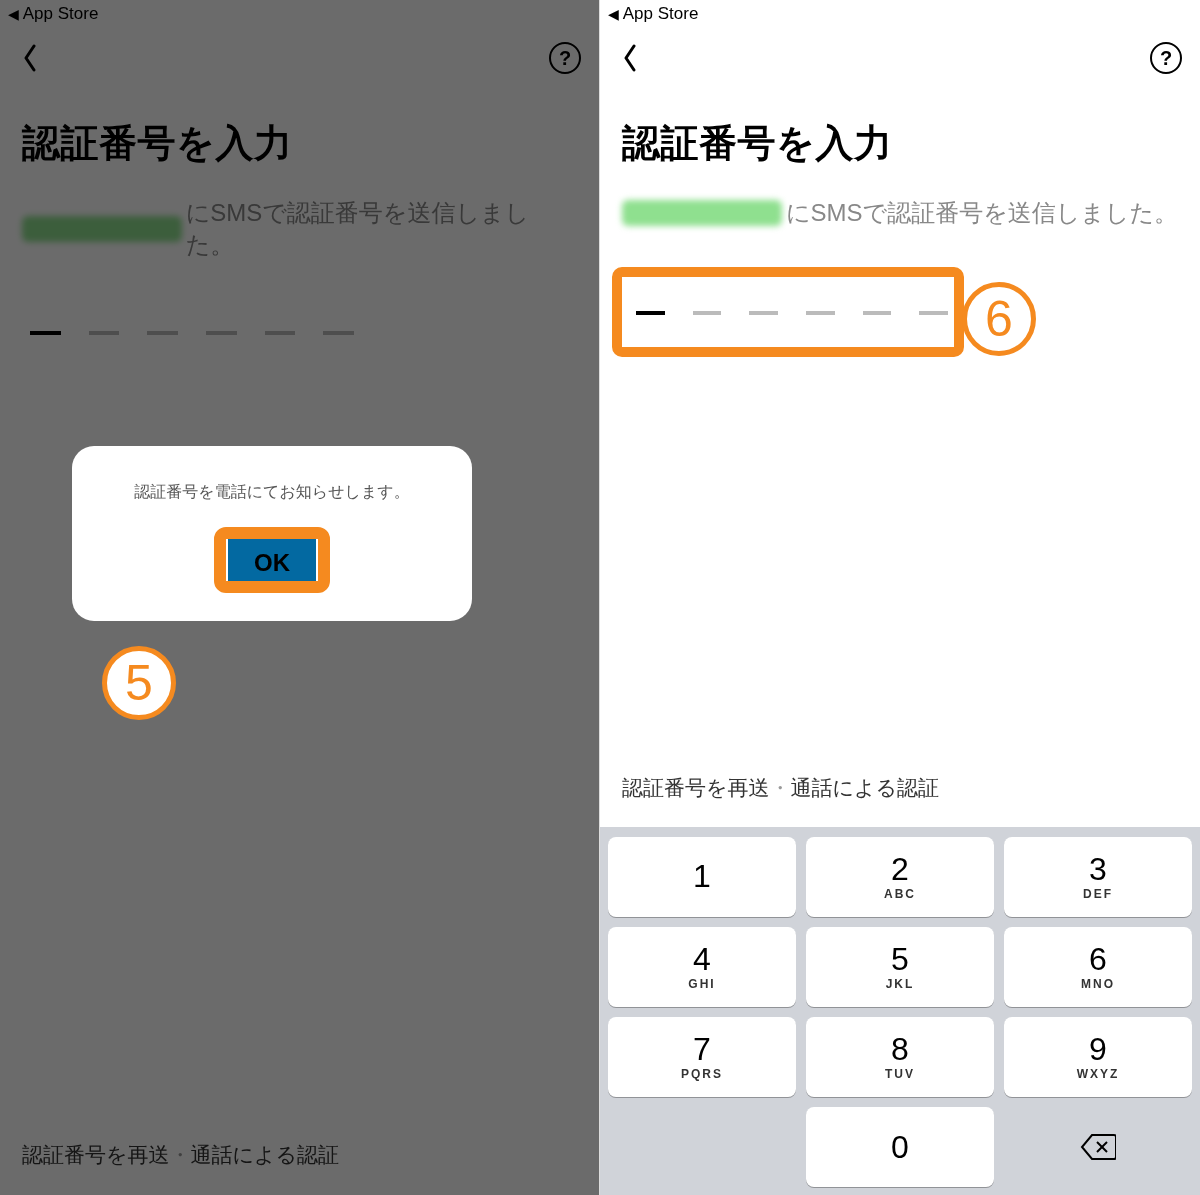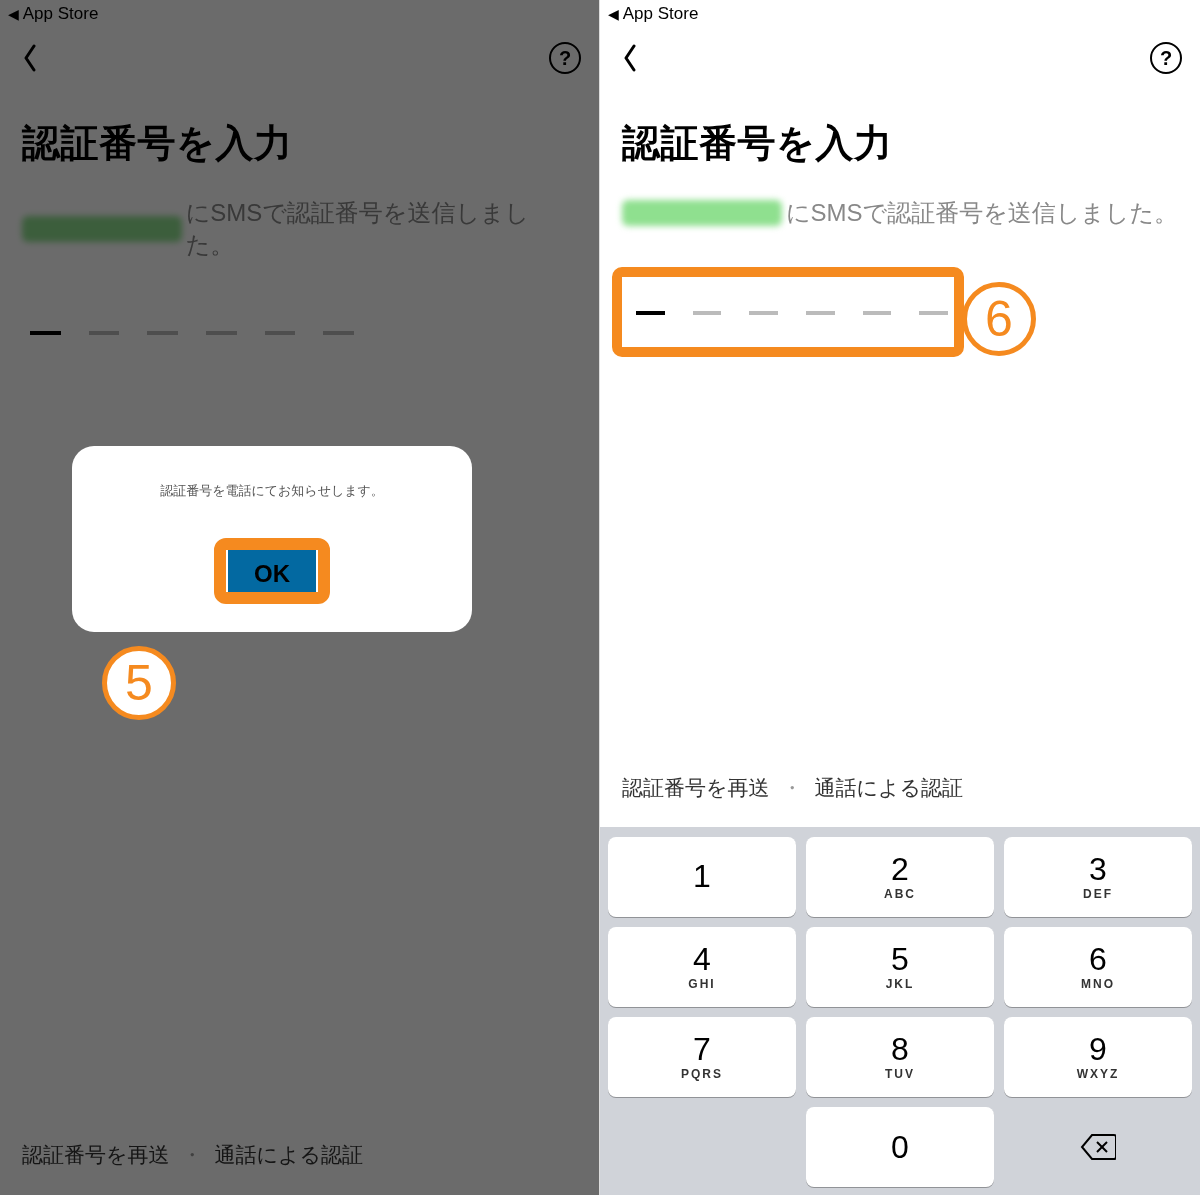--- a/index.html
+++ b/index.html
@@ -116,21 +116,20 @@
   }
 
   
   .footer-links {
     position: absolute;
     left: 22px;
     font-size: 21px;
     color: #333;
     display: flex;
     align-items: center;
-    gap: 12px;
   }
   .footer-links .dot { color: #999; }
   .footer-left { bottom: 26px; }
   .footer-right { top: 774px; }
 
   
   .dim-overlay {
     position: absolute;
     inset: 0;
     background: rgba(0,0,0,0.58);
@@ -141,23 +140,23 @@
     position: absolute;
     left: 72px;
     top: 446px;
     width: 400px;
     background: #fff;
     border-radius: 22px;
     padding: 36px 34px 28px 34px;
     text-align: center;
   }
   .dialog-line1 {
-    font-size: 13px;
+    font-size: 16px;
     color: #555;
-    margin-bottom: 44px;
+    margin-bottom: 30px;
   }
   .dialog-line2 {
     font-size: 19px;
     color: #555;
     line-height: 1.6;
     margin-bottom: 36px;
   }
   .dialog-ok-wrap {
     position: relative;
     display: flex;

